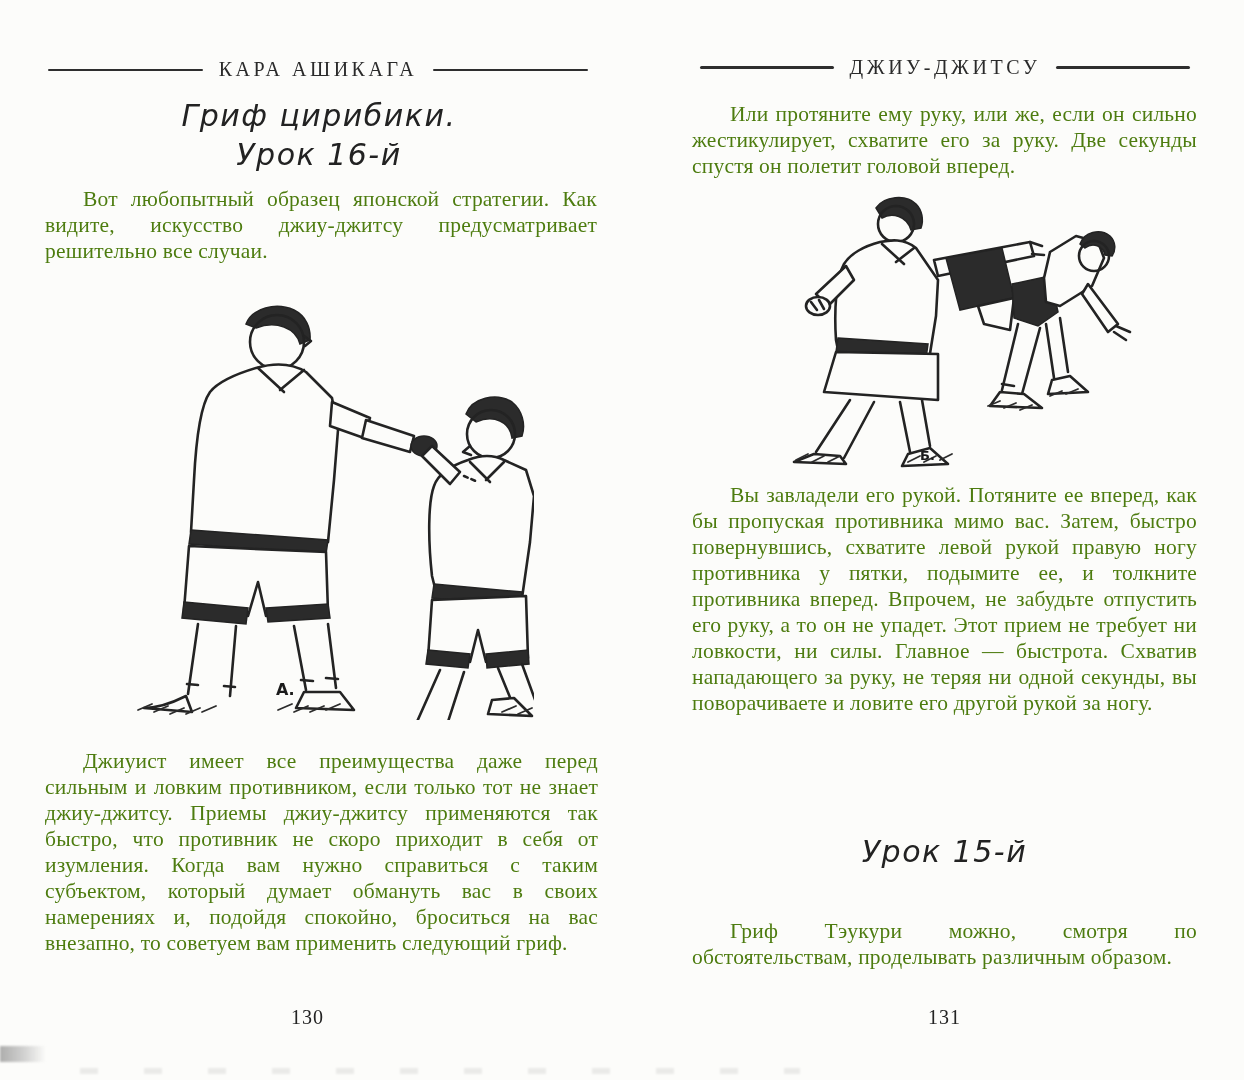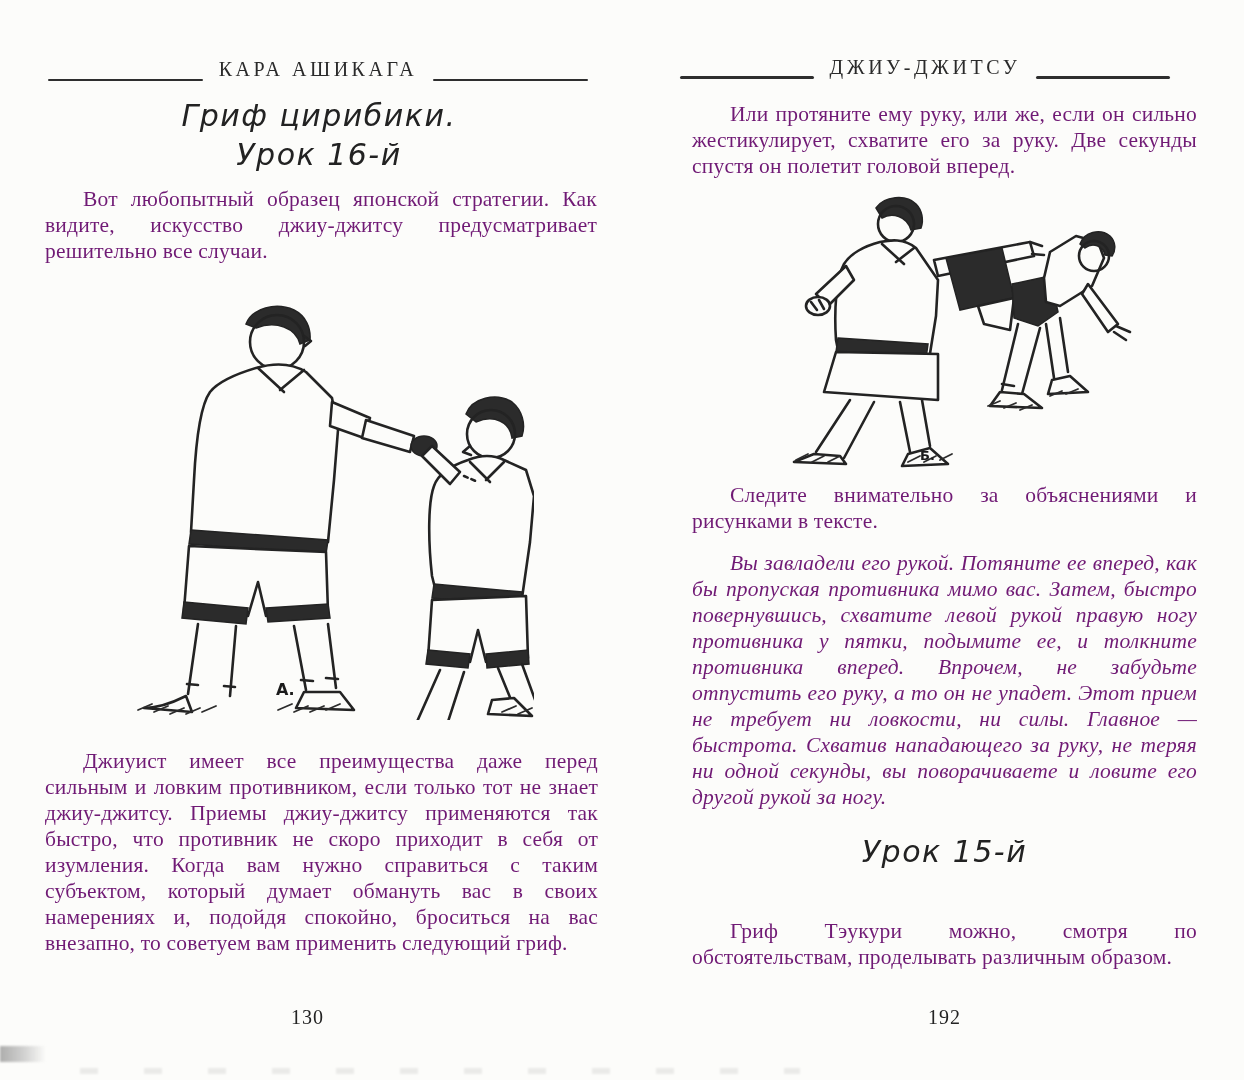--- a/index.html
+++ b/index.html
@@ -4,21 +4,21 @@
 <style>
   html,body{margin:0;padding:0;}
   body{
     width:1244px;height:1080px;position:relative;overflow:hidden;
     background:#fcfcfa;
     color:#1d1d1d;
     font-family:"Liberation Serif", serif;
   }
   .abs{position:absolute;}
   
-  .running-head{display:flex;align-items:flex-end;}
+  .running-head{display:flex;align-items:center;}
   .rh-text{
     white-space:nowrap;
     font-size:20px;letter-spacing:3.5px;color:#2a2a2a;
     padding:0 16px;
   }
   .rh-rule{flex:1;background:#2e2e2e;border-radius:2px;}
   .rh-rule.thin{height:2px;}
   .rh-rule.thick{height:3px;}
   
   .lesson-title{
@@ -27,21 +27,21 @@
     font-style:italic;font-weight:400;
     font-size:30px;line-height:39px;letter-spacing:1.5px;
     color:#222;
   }
   
   .para{
     font-size:21.5px;line-height:26px;
     text-align:justify;
     text-indent:38px;
     letter-spacing:0.2px;
-    color:#701a75;
+    color:#4d7c0f;
     margin:0;
   }
   .para + .para{margin-top:16px;font-style:italic;}
   .page-number{
     text-align:center;font-size:20px;letter-spacing:1px;color:#232323;
   }
   .figure{position:absolute;}
   .figure svg{display:block;}
   .fig-label{
     position:absolute;
@@ -125,21 +125,21 @@
       <path d="M404,432 l14,-6 M420,434 l14,-6"></path>
     </g>
   </svg>
   <span class="fig-label" style="left:178px;top:400px;font-size:16px;">А.</span>
 </div>
 
 <p class="abs para" style="left:45px;top:748px;width:553px;">Джиуист имеет все преимущества даже перед сильным и ловким противником, если только тот не знает джиу-джитсу. Приемы джиу-джитсу применяются так быстро, что противник не скоро приходит в себя от изумления. Когда вам нужно справиться с таким субъектом, который думает обмануть вас в своих намерениях и, подойдя спокойно, броситься на вас внезапно, то советуем вам применить следующий гриф.</p>
 
 <div class="abs page-number" style="left:45px;top:1006px;width:525px;">130</div>
 
-<div class="abs running-head" style="left:680px;top:56px;width:490px;">
+<div class="abs running-head" style="left:700px;top:56px;width:490px;">
   <div class="rh-rule thick"></div>
   <div class="rh-text">ДЖИУ-ДЖИТСУ</div>
   <div class="rh-rule thick"></div>
 </div>
 
 <p class="abs para" style="left:692px;top:101px;width:505px;">Или протяните ему руку, или же, если он сильно жестикулирует, схватите его за руку. Две секунды спустя он полетит головой вперед.</p>
 
 <div class="figure" style="left:788px;top:194px;width:354px;height:276px;">
   <svg viewBox="0 0 354 276" width="354" height="276">
     <g>
@@ -178,26 +178,25 @@
       <path d="M8,266 l12,-6 M24,268 l12,-6 M40,268 l12,-6"></path>
       <path d="M120,268 l12,-6 M136,268 l12,-6 M152,266 l12,-6"></path>
       <path d="M200,212 l12,-5 M216,214 l12,-5 M232,216 l12,-5"></path>
       <path d="M262,202 l12,-5 M278,200 l12,-5"></path>
     </g>
   </svg>
   <span class="fig-label" style="left:132px;top:254px;font-size:13px;">Б.</span>
 </div>
 
 <div class="abs" style="left:692px;top:482px;width:505px;">
-  <p class="para">Следите внимательно за объяснениями и рисунками в тексте.</p>
   <p class="para">Вы завладели его рукой. Потяните ее вперед, как бы пропуская противника мимо вас. Затем, быстро повернувшись, схватите левой рукой правую ногу противника у пятки, подымите ее, и толкните противника вперед. Впрочем, не забудьте отпустить его руку, а то он не упадет. Этот прием не требует ни ловкости, ни силы. Главное — быстрота. Схватив нападающего за руку, не теряя ни одной секунды, вы поворачиваете и ловите его другой рукой за ногу.</p>
 </div>
 
 <div class="abs lesson-title" style="left:692px;top:832px;width:505px;">
   <div>Урок 15-й</div>
 </div>
 
 <p class="abs para" style="left:692px;top:918px;width:505px;">Гриф Тэукури можно, смотря по обстоятельствам, проделывать различным образом.</p>
 
-<div class="abs page-number" style="left:692px;top:1006px;width:505px;">192</div>
+<div class="abs page-number" style="left:692px;top:1006px;width:505px;">131</div>
 
 <div class="smudge"></div>
 <div class="streak"></div>
 
 </body></html>

